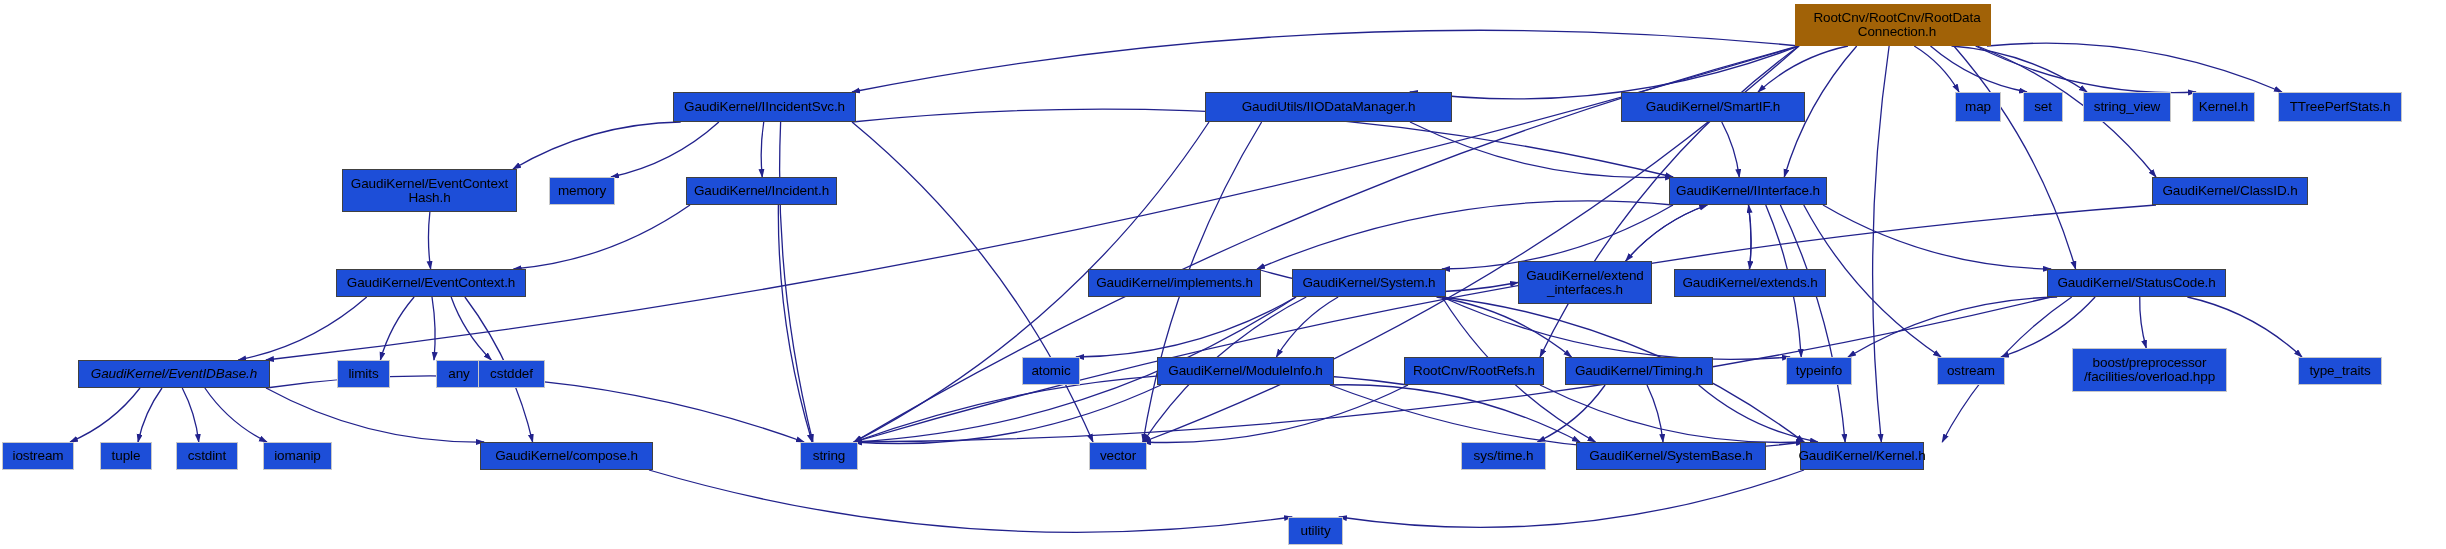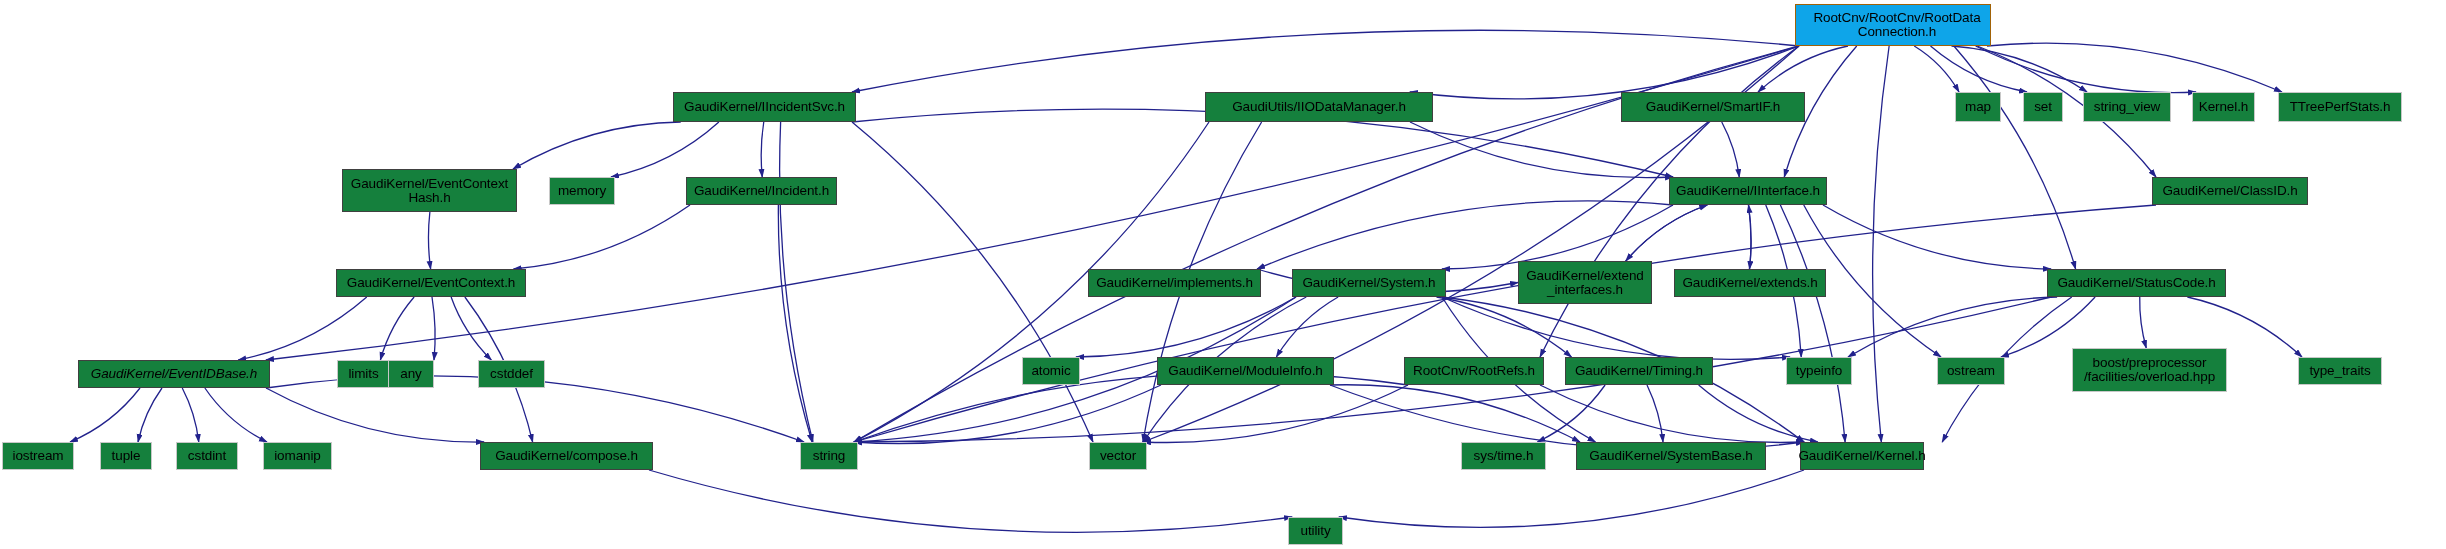--- a/index.html
+++ b/index.html
@@ -15,28 +15,28 @@
   .node{
     position:absolute;
     box-sizing:border-box;
     display:flex;
     align-items:center;
     justify-content:center;
     text-align:center;
     font-size:13.5px;
     line-height:14px;
     color:#000000;
-    background:#15803d;
+    background:#1d4ed8;
     white-space:pre-line;
     letter-spacing:-0.1px;
     z-index:3;
   }
   .node.sys{border:1px solid #c8c8c8;}
   .node.hdr{border:1px solid #404040;}
-  .node.root{border:1px solid #a16207;background:#0ea5e9;padding-left:8px;}
+  .node.root{border:1px solid #a16207;background:#a16207;padding-left:8px;}
 </style>
 </head>
 <body>
 
 <div id="graph">
   <svg id="edges" xmlns="http://www.w3.org/2000/svg">
     <defs>
       <marker id="ah" markerWidth="9" markerHeight="9" refX="8" refY="3" orient="auto" markerUnits="userSpaceOnUse">
         <path d="M0,0 L9,3 L0,6 z" fill="#22228c"></path>
       </marker>
@@ -118,21 +118,21 @@
         <path d="M1804,470 Q1577.4,551.8 1339,517" fill="none" stroke="#22228c" stroke-width="1.3" marker-end="url(#ah)"></path>
         <path d="M649,470 Q965.4,563.3 1292,517" fill="none" stroke="#22228c" stroke-width="1.3" marker-end="url(#ah)"></path>
         <path d="M464.875,297 Q514.0,362.4 532.625,442" fill="none" stroke="#22228c" stroke-width="1.3" marker-end="url(#ah)"></path>
         <path d="M266,388 Q367.9,443.5 484,442" fill="none" stroke="#22228c" stroke-width="1.3" marker-end="url(#ah)"></path>
       </g>
   </svg>
   <div id="node-layer">
       <div class="node root" style="left: 1795px; top: 4px; width: 196px; height: 42px;">RootCnv/RootCnv/RootData
 Connection.h</div>
       <div class="node hdr" style="left: 673px; top: 92px; width: 183px; height: 30px;">GaudiKernel/IIncidentSvc.h</div>
-      <div class="node hdr" style="left: 1205px; top: 92px; width: 228px; height: 30px;">GaudiUtils/IIODataManager.h</div>
+      <div class="node hdr" style="left: 1205px; top: 92px; width: 247px; height: 30px;">GaudiUtils/IIODataManager.h</div>
       <div class="node hdr" style="left: 1621px; top: 92px; width: 184px; height: 30px;">GaudiKernel/SmartIF.h</div>
       <div class="node sys" style="left: 1955px; top: 92px; width: 46px; height: 30px;">map</div>
       <div class="node sys" style="left: 2023px; top: 92px; width: 40px; height: 30px;">set</div>
       <div class="node sys" style="left: 2083px; top: 92px; width: 88px; height: 30px;">string_view</div>
       <div class="node sys" style="left: 2192px; top: 92px; width: 63px; height: 30px;">Kernel.h</div>
       <div class="node sys" style="left: 2278px; top: 92px; width: 124px; height: 30px;">TTreePerfStats.h</div>
       <div class="node hdr" style="left: 342px; top: 169px; width: 175px; height: 43px;">GaudiKernel/EventContext
 Hash.h</div>
       <div class="node sys" style="left: 549px; top: 177px; width: 66px; height: 28px;">memory</div>
       <div class="node hdr" style="left: 686px; top: 177px; width: 151px; height: 28px;">GaudiKernel/Incident.h</div>
@@ -149,21 +149,21 @@
       <div class="node hdr" style="left: 1157px; top: 357px; width: 177px; height: 28px;">GaudiKernel/ModuleInfo.h</div>
       <div class="node hdr" style="left: 1404px; top: 357px; width: 140px; height: 28px;">RootCnv/RootRefs.h</div>
       <div class="node hdr" style="left: 1565px; top: 357px; width: 148px; height: 28px;">GaudiKernel/Timing.h</div>
       <div class="node sys" style="left: 1786px; top: 357px; width: 66px; height: 28px;">typeinfo</div>
       <div class="node sys" style="left: 1937px; top: 357px; width: 68px; height: 28px;">ostream</div>
       <div class="node sys" style="left: 2072px; top: 348px; width: 155px; height: 44px;">boost/preprocessor
 /facilities/overload.hpp</div>
       <div class="node sys" style="left: 2298px; top: 357px; width: 84px; height: 28px;">type_traits</div>
       <div class="node hdr" style="left: 78px; top: 360px; width: 192px; height: 28px; font-style: italic;">GaudiKernel/EventIDBase.h</div>
       <div class="node sys" style="left: 337px; top: 360px; width: 53px; height: 28px;">limits</div>
-      <div class="node sys" style="left: 388px; top: 360px; width: 46px; height: 28px;">any</div>
+      <div class="node sys" style="left: 436px; top: 360px; width: 46px; height: 28px;">any</div>
       <div class="node sys" style="left: 478px; top: 360px; width: 67px; height: 28px;">cstddef</div>
       <div class="node sys" style="left: 2px; top: 442px; width: 72px; height: 28px;">iostream</div>
       <div class="node sys" style="left: 100px; top: 442px; width: 52px; height: 28px;">tuple</div>
       <div class="node sys" style="left: 176px; top: 442px; width: 62px; height: 28px;">cstdint</div>
       <div class="node sys" style="left: 263px; top: 442px; width: 69px; height: 28px;">iomanip</div>
       <div class="node hdr" style="left: 480px; top: 442px; width: 173px; height: 28px;">GaudiKernel/compose.h</div>
       <div class="node sys" style="left: 800px; top: 442px; width: 58px; height: 28px;">string</div>
       <div class="node sys" style="left: 1089px; top: 442px; width: 58px; height: 28px;">vector</div>
       <div class="node sys" style="left: 1461px; top: 442px; width: 85px; height: 28px;">sys/time.h</div>
       <div class="node hdr" style="left: 1576px; top: 442px; width: 190px; height: 28px; text-align: right;">GaudiKernel/SystemBase.h</div>

